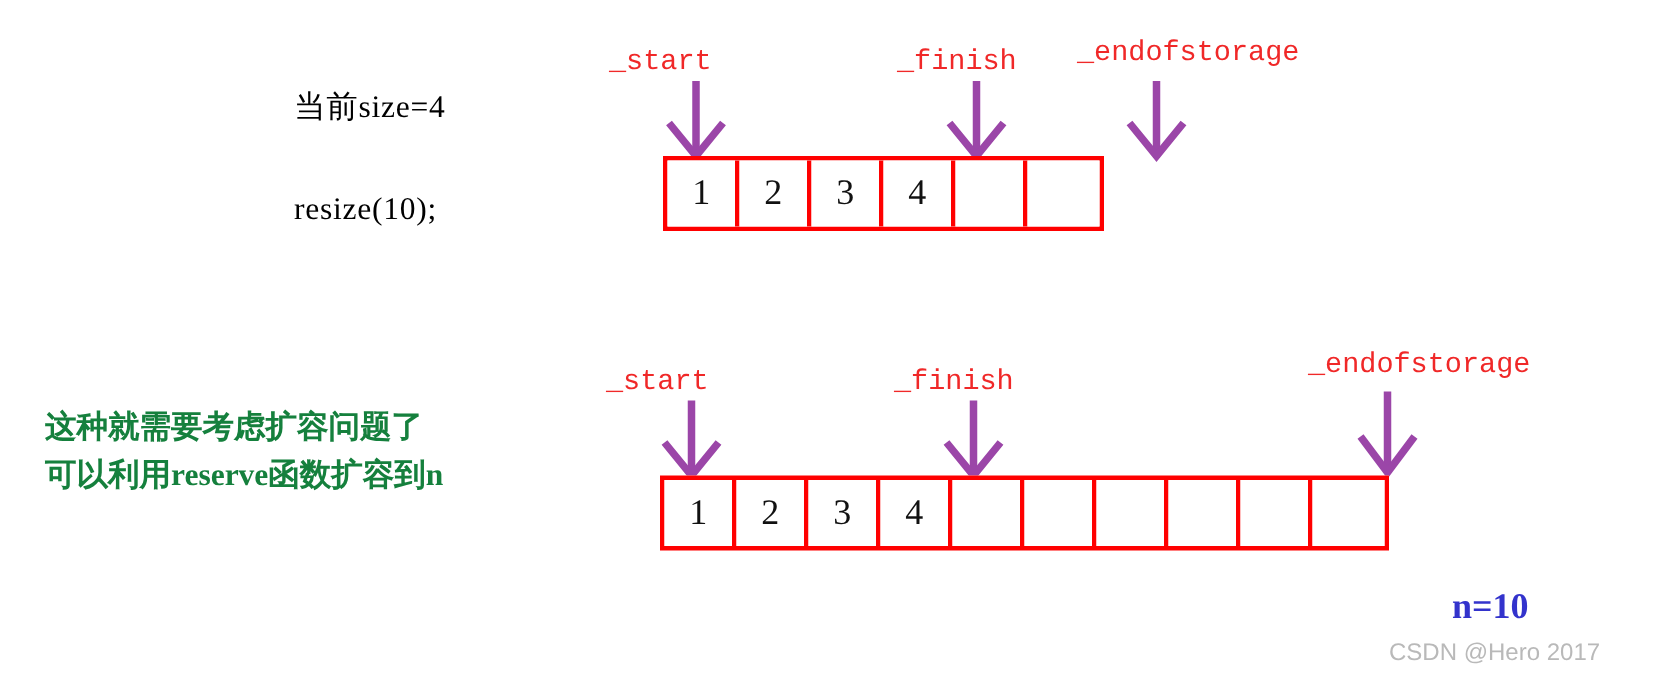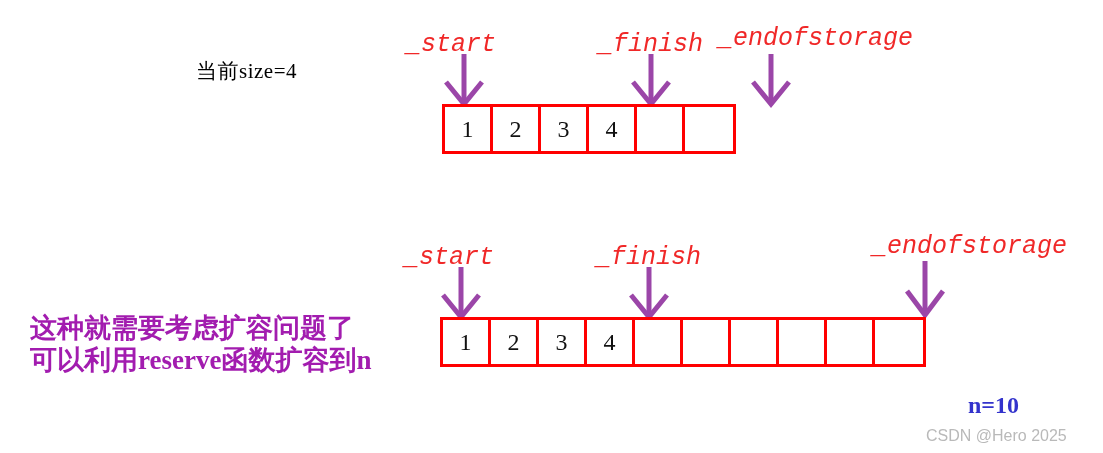--- a/index.html
+++ b/index.html
@@ -20,35 +20,33 @@
   .note-black {
     position: absolute;
     color: #000000;
     font-family: "Liberation Serif", "DejaVu Serif", serif;
     font-size: 21px;
     letter-spacing: 0.5px;
     white-space: nowrap;
   }
   .note-red {
     position: absolute;
-    color: #a21caf;
+    color: #15803d;
     font-family: "Liberation Serif", "DejaVu Serif", serif;
     font-weight: bold;
-    font-size: 27px;
+    font-size: 21px;
     white-space: nowrap;
-    margin-top: 40px;
   }
   .ptr-label {
     position: absolute;
     color: #F02828;
     font-family: "Liberation Mono", "DejaVu Sans Mono", monospace;
-    font-size: 25px;
+    font-size: 19px;
     white-space: nowrap;
     line-height: 1;
-    font-style: italic;
   }
   .n-label {
     position: absolute;
     color: #3333CC;
     font-family: "Liberation Serif", "DejaVu Serif", serif;
     font-weight: bold;
     font-size: 24px;
     white-space: nowrap;
   }
   .watermark {
@@ -84,20 +82,21 @@
 
   
   .arrow { position: absolute; }
 </style>
 </head>
 <body>
 
 <div id="canvas">
 
   <div class="note-black" style="left:196px; top:57px;">当前size=4</div>
+  <div class="note-black" style="left:196px; top:127px;">resize(10);</div>
 
   <div class="ptr-label" style="left:406px; top:32px;">_start</div>
   <div class="ptr-label" style="left:598px; top:32px;">_finish</div>
   <div class="ptr-label" style="left:718px; top:26px;">_endofstorage</div>
 
   <svg class="arrow" style="left:440px; top:52px;" width="50" height="56">
     <line x1="24" y1="2" x2="24" y2="50" stroke="#9B46A8" stroke-width="5"></line>
     <polyline points="6,30 24,52 42,30" fill="none" stroke="#9B46A8" stroke-width="5"></polyline>
   </svg>
 
@@ -150,15 +149,15 @@
       <div class="cell"></div>
       <div class="cell"></div>
       <div class="cell"></div>
       <div class="cell"></div>
       <div class="cell"></div>
       <div class="cell"></div>
     </div>
 
   <div class="n-label" style="left:968px; top:392px;">n=10</div>
 
-  <div class="watermark" style="left:926px; top:427px;">CSDN @Hero 2025</div>
+  <div class="watermark" style="left:926px; top:427px;">CSDN @Hero 2017</div>
 
 </div>
 
 </body></html>

